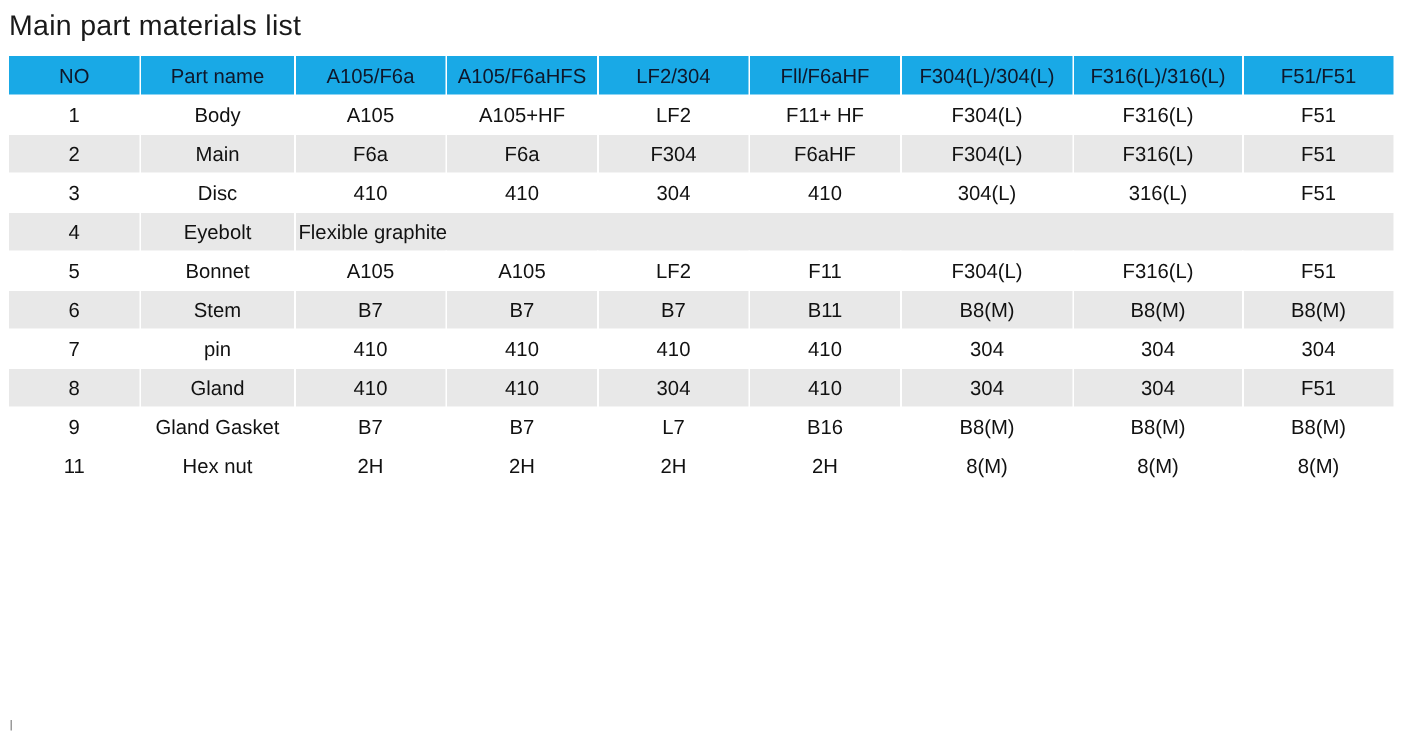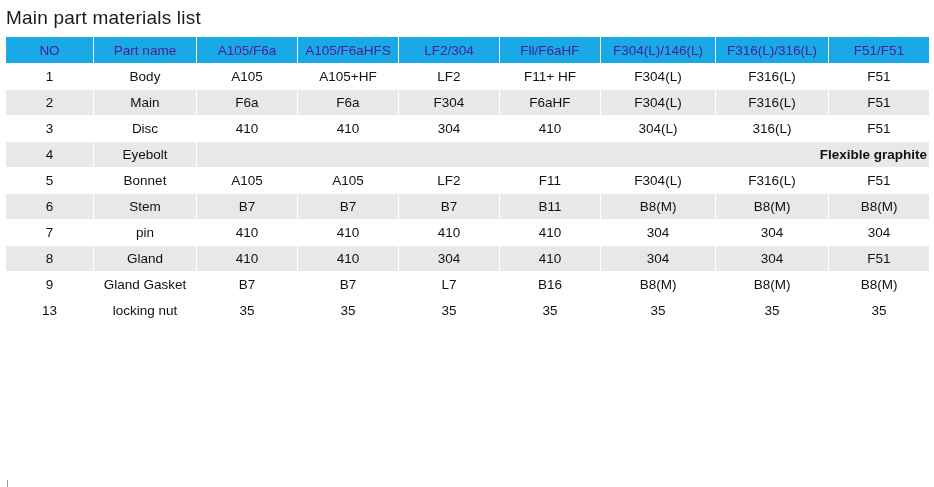--- a/index.html
+++ b/index.html
@@ -41,37 +41,36 @@
     text-align: center;
     vertical-align: middle;
     font-size: 13.5px;
     height: 25px;
     padding: 0 2px;
     overflow: hidden;
     white-space: nowrap;
   }
   table.materials thead th {
     background: #19A9E6;
-    color: #4c1d95;
+    color: #0f172a;
     font-weight: 400;
     height: 26px;
     font-size: 13.5px;
     border: 1px solid #ffffff;
   }
   tbody tr.odd td {
     background: #ffffff;
     color: #111111;
   }
   tbody tr.even td {
     background: #e8e8e8;
     color: #111111;
   }
   tbody td.merged {
-    text-align: right;
-    font-weight: bold;
+    text-align: left;
   }
   col.c0 { width: 88px; }
   col.c1 { width: 103px; }
   col.c2 { width: 101px; }
   col.c3 { width: 101px; }
   col.c4 { width: 101px; }
   col.c5 { width: 101px; }
   col.c6 { width: 115px; }
   col.c7 { width: 113px; }
   col.c8 { width: 101px; }
@@ -103,21 +102,21 @@
         <col class="c8">
     </colgroup>
     <thead>
       <tr>
         <th>NO</th>
         <th>Part name</th>
         <th>A105/F6a</th>
         <th>A105/F6aHFS</th>
         <th>LF2/304</th>
         <th>Fll/F6aHF</th>
-        <th>F304(L)/146(L)</th>
+        <th>F304(L)/304(L)</th>
         <th>F316(L)/316(L)</th>
         <th>F51/F51</th>
       </tr>
     </thead>
     <tbody id="table-body">
         <tr class="odd">
           <td>1</td>
           <td>Body</td>
           <td>A105</td>
           <td>A105+HF</td>
@@ -203,27 +202,27 @@
           <td>Gland Gasket</td>
           <td>B7</td>
           <td>B7</td>
           <td>L7</td>
           <td>B16</td>
           <td>B8(M)</td>
           <td>B8(M)</td>
           <td>B8(M)</td>
         </tr>
         <tr class="odd">
-          <td>13</td>
-          <td>locking nut</td>
-          <td>35</td>
-          <td>35</td>
-          <td>35</td>
-          <td>35</td>
-          <td>35</td>
-          <td>35</td>
-          <td>35</td>
+          <td>11</td>
+          <td>Hex nut</td>
+          <td>2H</td>
+          <td>2H</td>
+          <td>2H</td>
+          <td>2H</td>
+          <td>8(M)</td>
+          <td>8(M)</td>
+          <td>8(M)</td>
         </tr>
       </tbody>
   </table>
 
   <div class="tick"></div>
 </div>
 
 </body></html>

